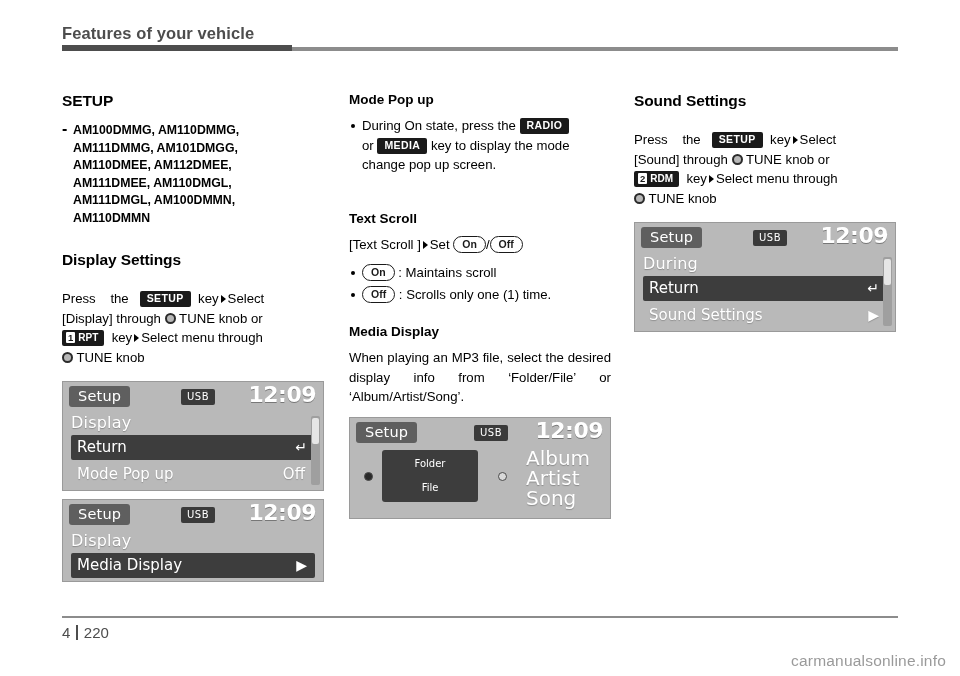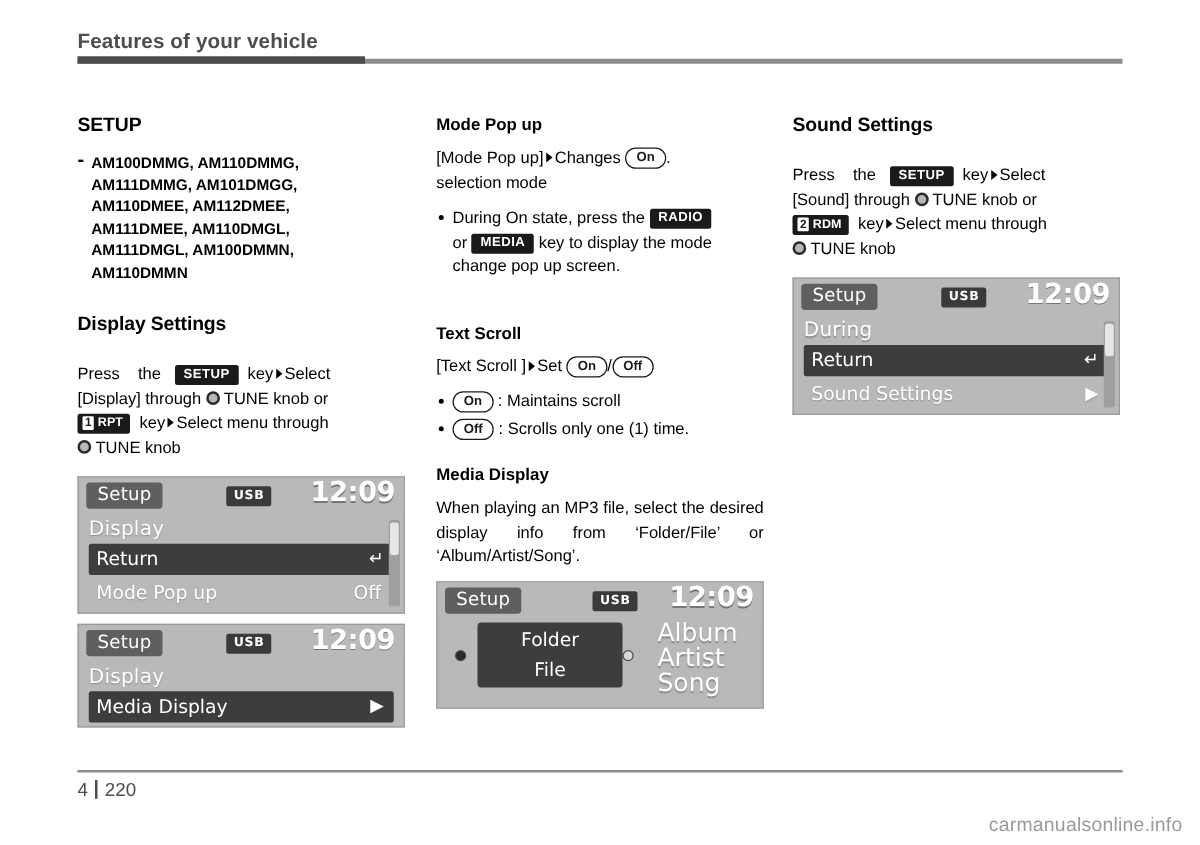--- a/index.html
+++ b/index.html
@@ -213,21 +213,21 @@
     padding: 2px 9px 3px 9px;
     border-radius: 3px;
     letter-spacing: 0.2px;
   }
   .lcd-usb {
     position: absolute;
     top: 7px;
     background: #3a3a3a;
     color: #ffffff;
     font-size: 10px;
-    font-weight: bold;
+    font-weight: normal;
     padding: 2px 6px 3px 6px;
     border-radius: 2px;
     letter-spacing: 0.5px;
   }
   .lcd-clock {
     position: absolute;
     right: 7px;
     top: 0px;
     color: #ffffff;
     font-size: 22px;
@@ -298,26 +298,26 @@
   }
   .media-panel {
     position: relative;
     height: 62px;
     margin: 0 8px;
   }
   .media-left {
     position: absolute;
     left: 24px;
     top: 2px;
-    width: 116px;
+    width: 96px;
     height: 52px;
     background: #3d3d3d;
     border-radius: 3px;
     color: #ffffff;
-    font-size: 15px;
+    font-size: 10px;
     text-align: center;
     line-height: 24px;
     padding-top: 2px;
     box-sizing: border-box;
   }
   .radio-dot {
     position: absolute;
     width: 9px;
     height: 9px;
     border-radius: 50%;
@@ -445,24 +445,20 @@
         <span>Media Display</span>
         <span class="ricon">▶</span>
       </div>
     </div>
   </div>
 
   <div class="col col-2">
 
     <h3 class="sub">Mode Pop up</h3>
 
-    <p class="body nojust">
-      <span>[Mode   Pop   up]</span><span class="arrow-tri"></span><span>Changes</span>&nbsp;<span class="chip-round">On</span><span>.</span><br>
-      <span>selection mode</span>
-    </p>
 
     <ul class="bullets">
       <li>
         <span>During  On  state,  press  the</span>&nbsp;<span class="chip">RADIO</span><br>
         <span>or</span>&nbsp;<span class="chip">MEDIA</span>&nbsp;<span>key  to  display  the  mode</span><br>
         <span>change pop up screen.</span>
       </li>
     </ul>
 
     <h3 class="sub" style="margin-top:36px">Text Scroll</h3>

